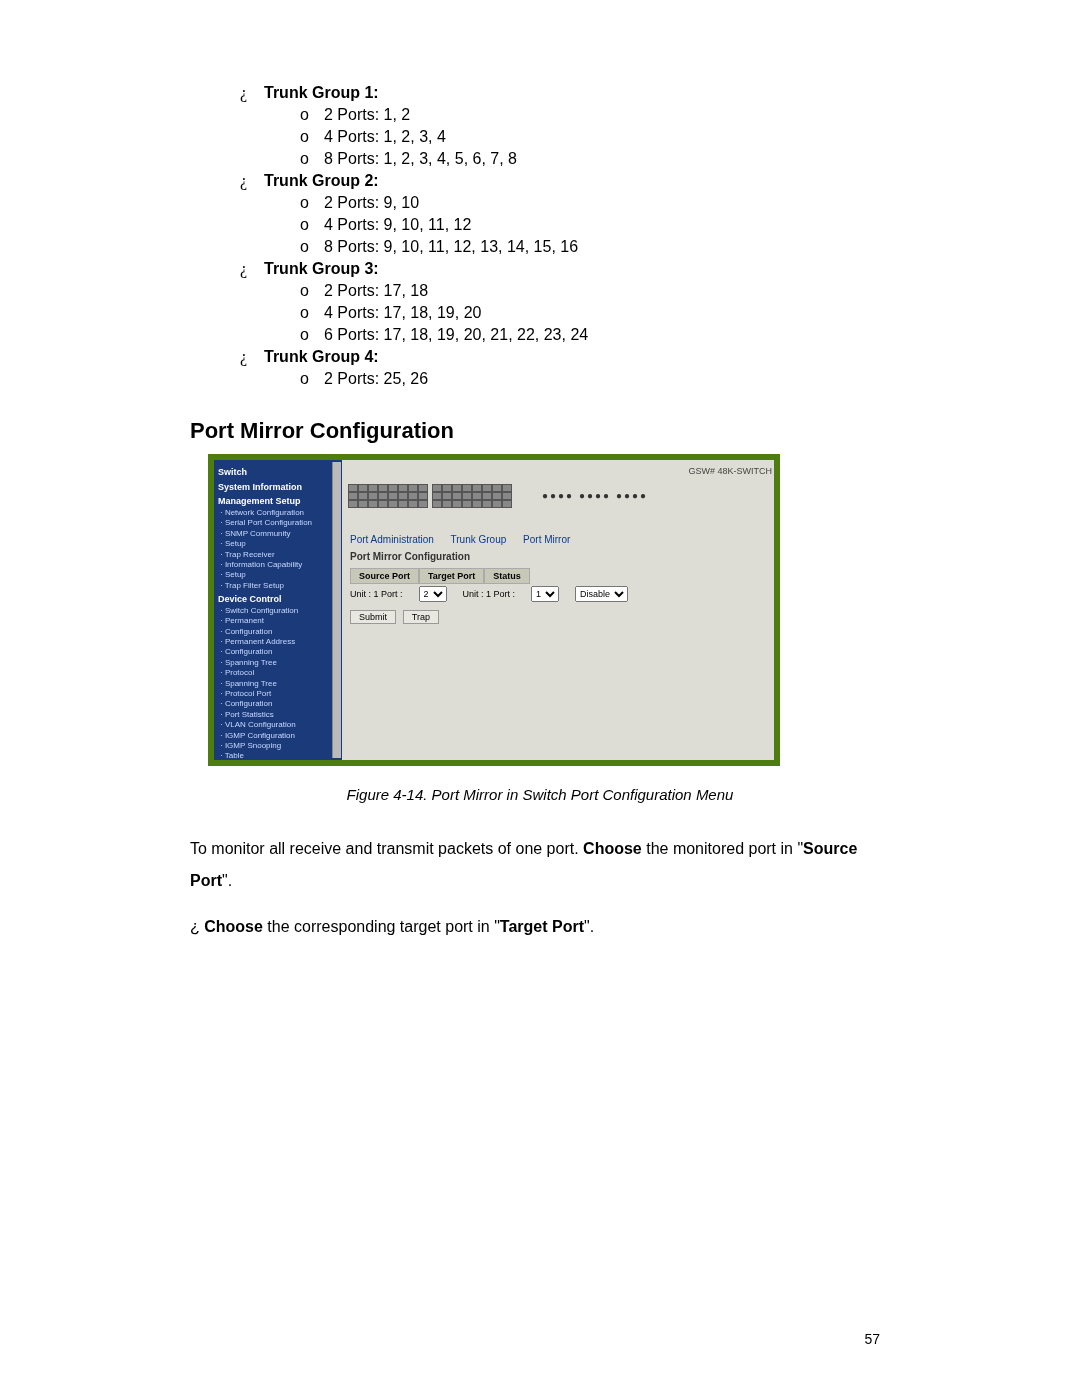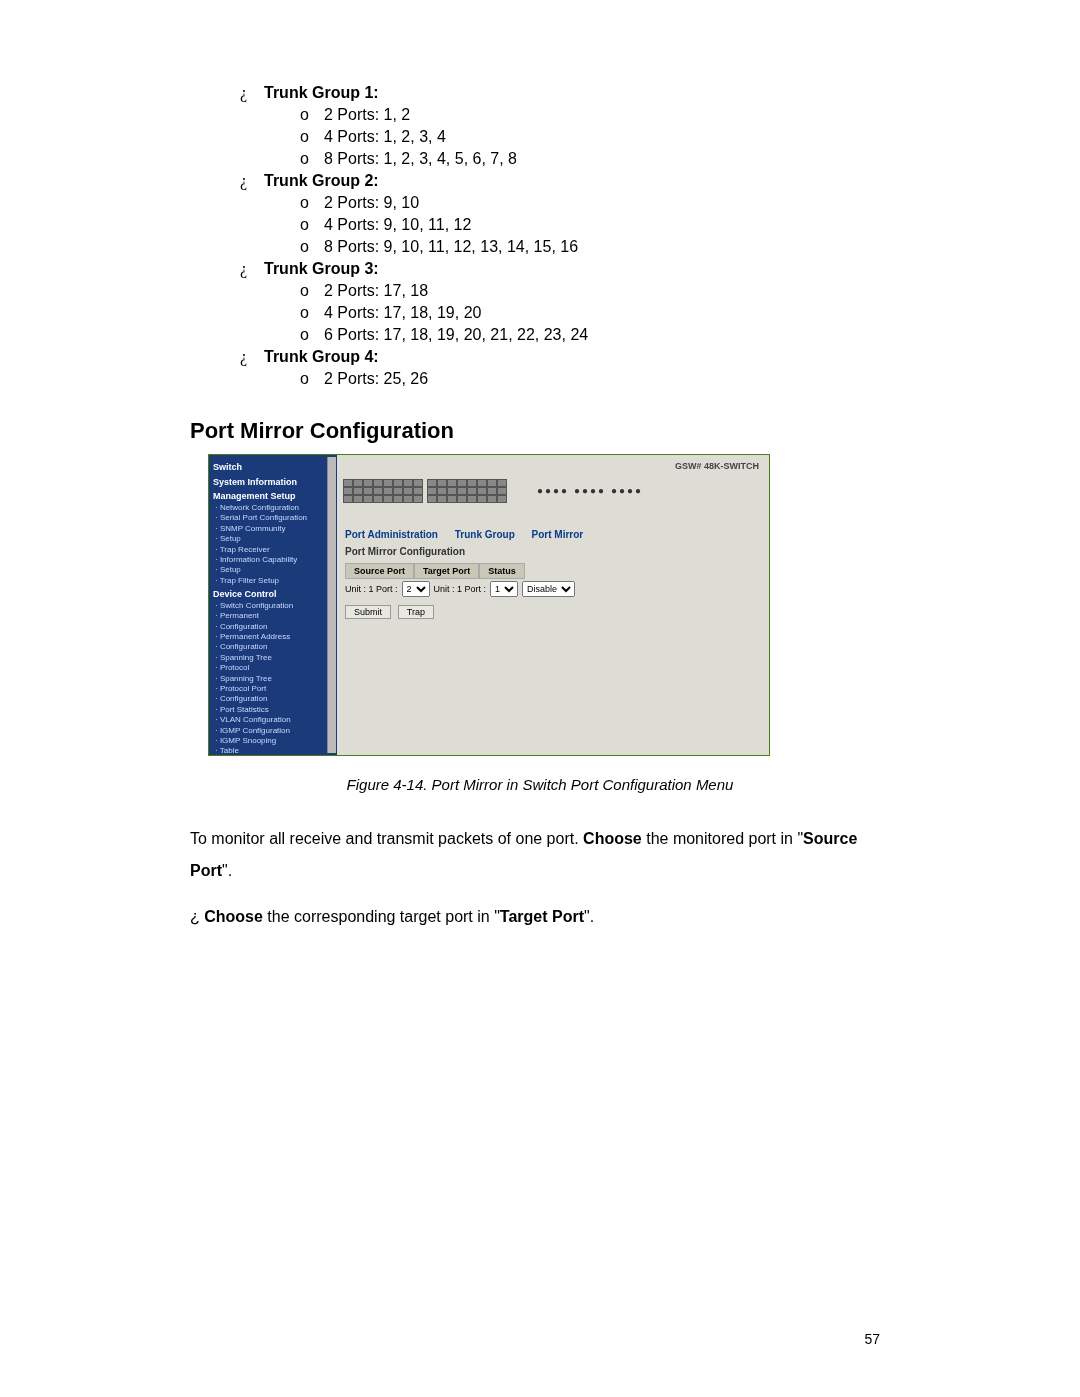--- a/index.html
+++ b/index.html
@@ -45,21 +45,21 @@
     margin: 30px 0 10px 0;
   }
   
   .shot {
     width: 560px;
     height: 300px;
     margin: 6px 0 20px 18px;
     background: #e5e5e5;
     display: flex;
     font-size: 10px;
-    border: 1px solid #4d7c0f;
+    border: 6px solid #4d7c0f;
     position: relative;
     font-family: Verdana, Arial, sans-serif;
   }
   .sidebar {
     width: 120px;
     background: #1a3a7a;
     color: #e8f0ff;
     padding: 4px 4px;
     font-size: 8px;
     line-height: 1.3;
@@ -86,31 +86,31 @@
     gap: 2px;
   }
   .port-diagram .cell {
     width: 8px; height: 6px; background: #888; border: 1px solid #555;
   }
   .port-diagram .dots {
     font-size: 10px; letter-spacing: 2px; color:#333;
   }
   .corner-label {
     position: absolute;
-    top: 6px; right: 10px;
+    top: 6px; right: 2px;
     font-size: 9px;
     color: #444;
-    font-weight: bold;
+    font-weight: normal;
   }
   .tabbar {
     margin: 10px 8px 6px 8px;
     font-size: 10px;
     color: #0a3a8a;
   }
-  .tabbar span { margin-right: 14px; font-weight: bold; cursor: pointer; }
+  .tabbar span { margin-right: 14px; font-weight: normal; cursor: pointer; }
   .panel-title {
     margin: 6px 8px 6px 8px;
     font-size: 10px;
     font-weight: bold;
     color: #333;
   }
   .tablehdr {
     margin: 0 8px;
     display: flex;
     gap: 0;
@@ -120,21 +120,21 @@
     background: #c8c8b8;
     border: 1px solid #aaa;
     padding: 2px 8px;
     font-weight: bold;
   }
   .row {
     margin: 2px 8px;
     font-size: 9px;
     display: flex;
     align-items: center;
-    gap: 4px;
+    gap: 16px;
   }
   .row select {
     font-size: 9px;
     height: 16px;
   }
   .btns {
     margin: 8px 8px;
   }
   .btns button {
     font-size: 9px;

